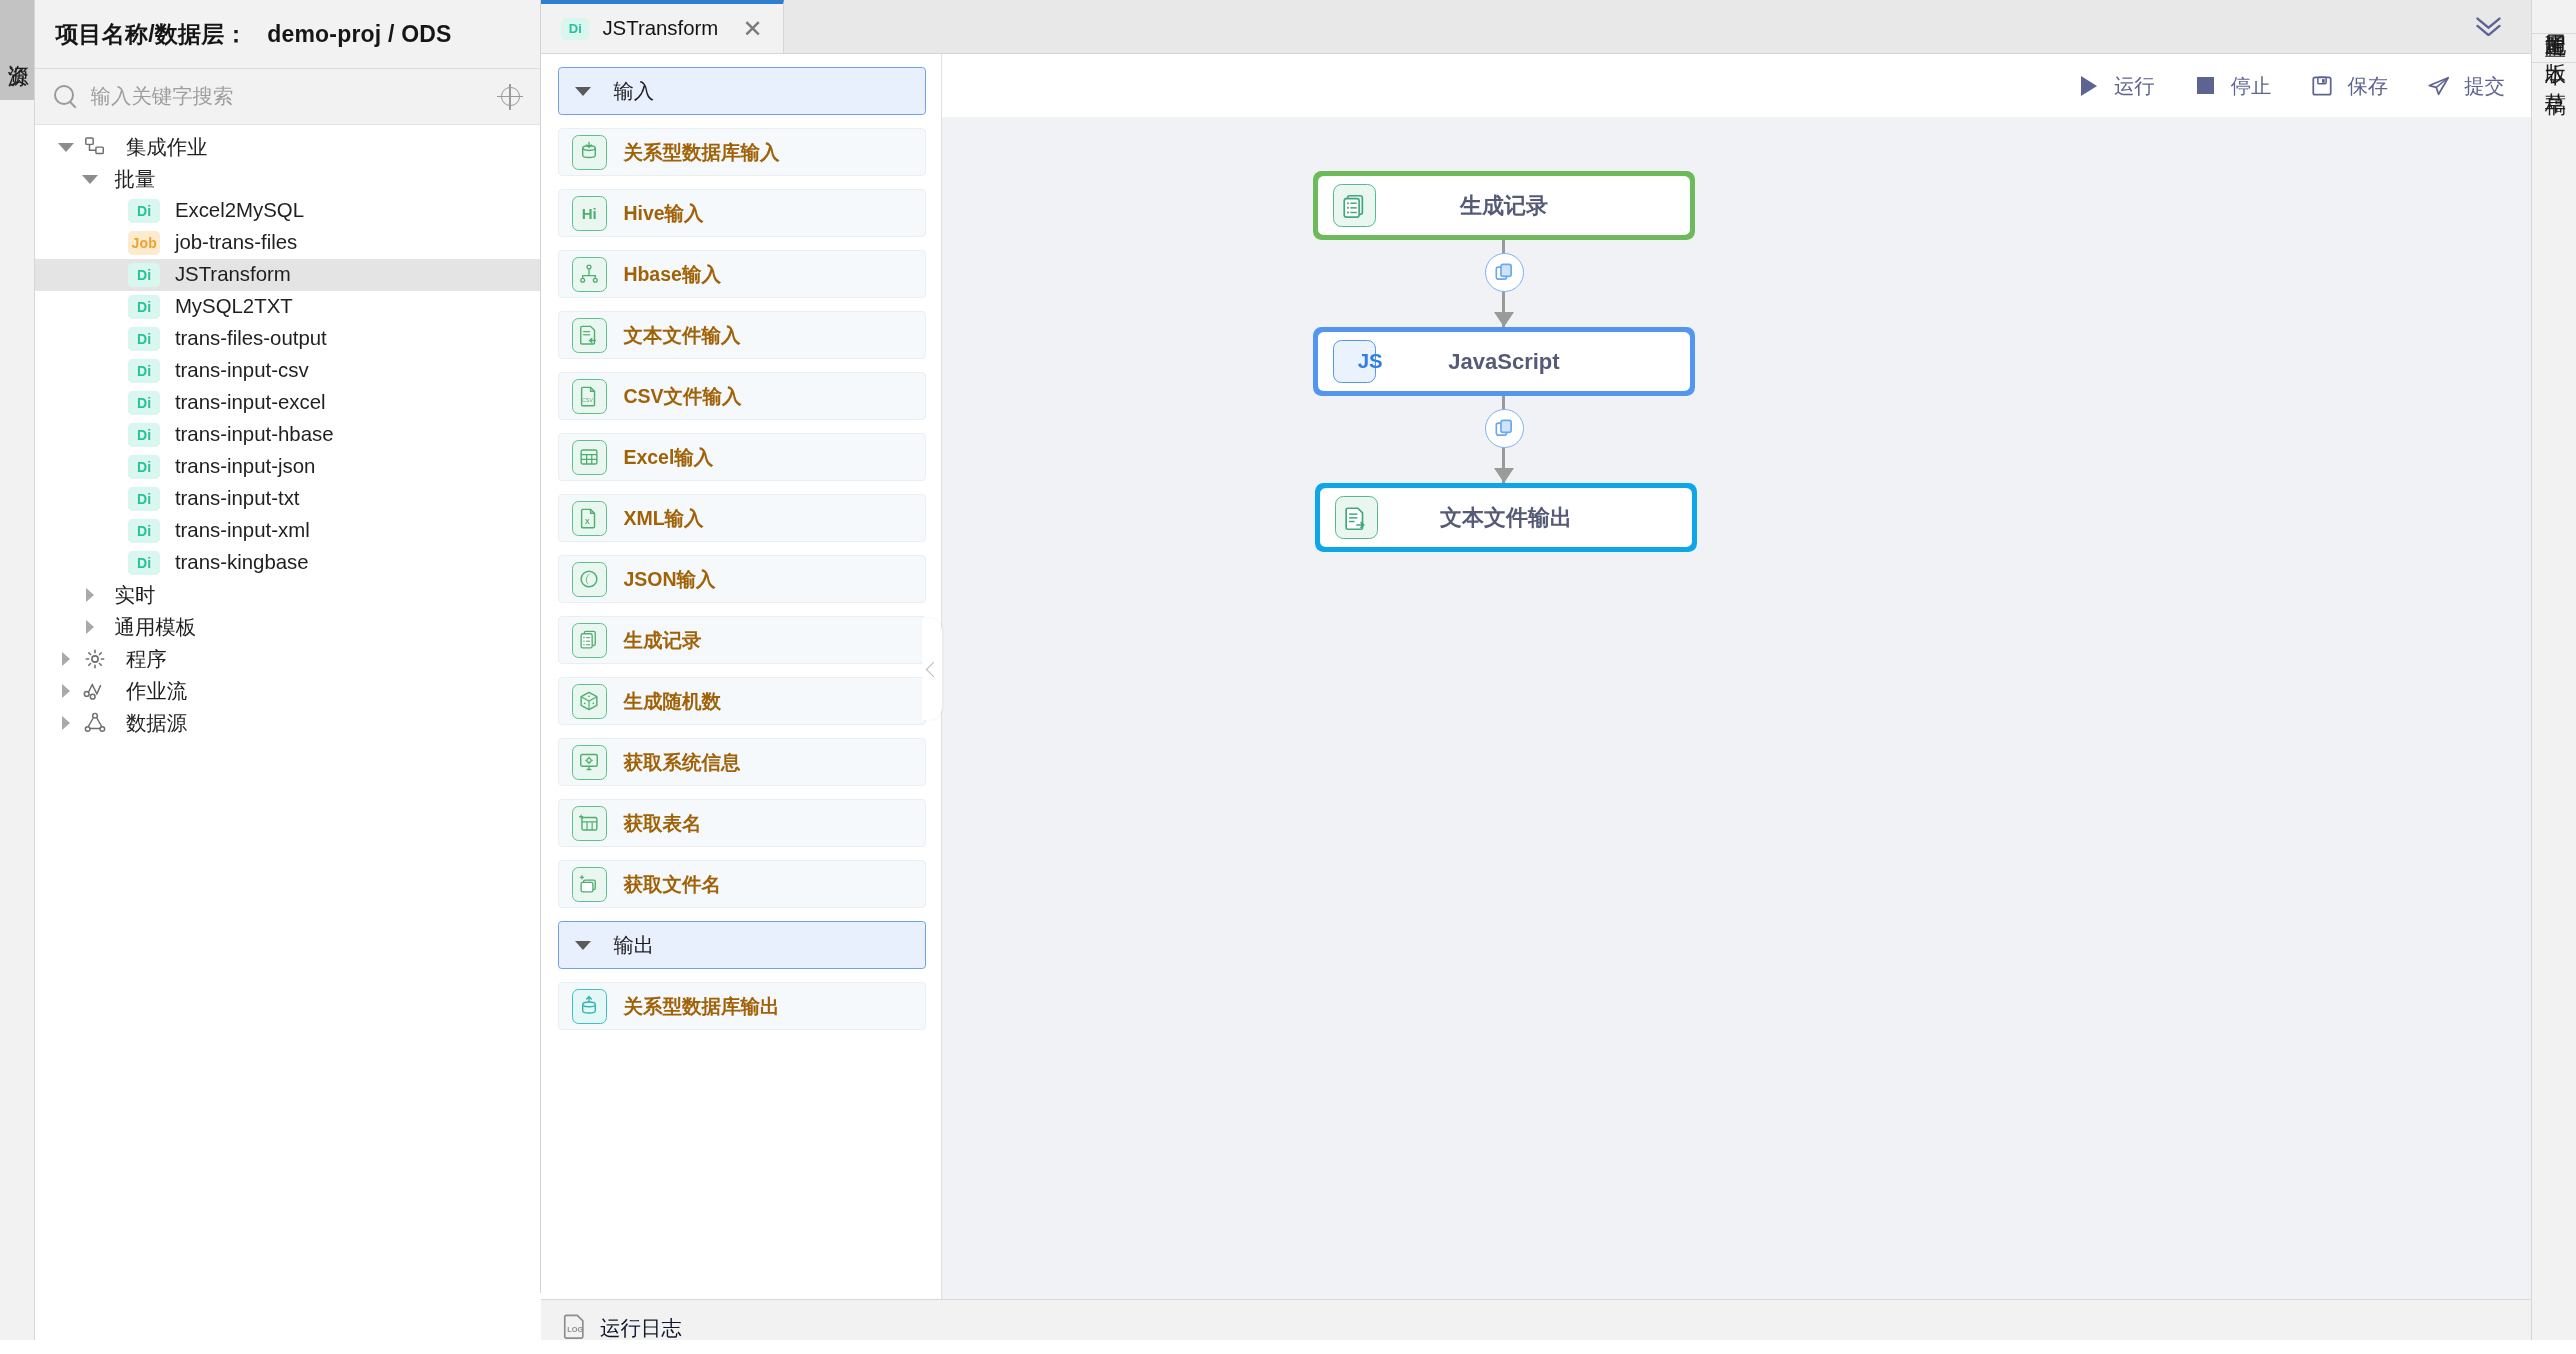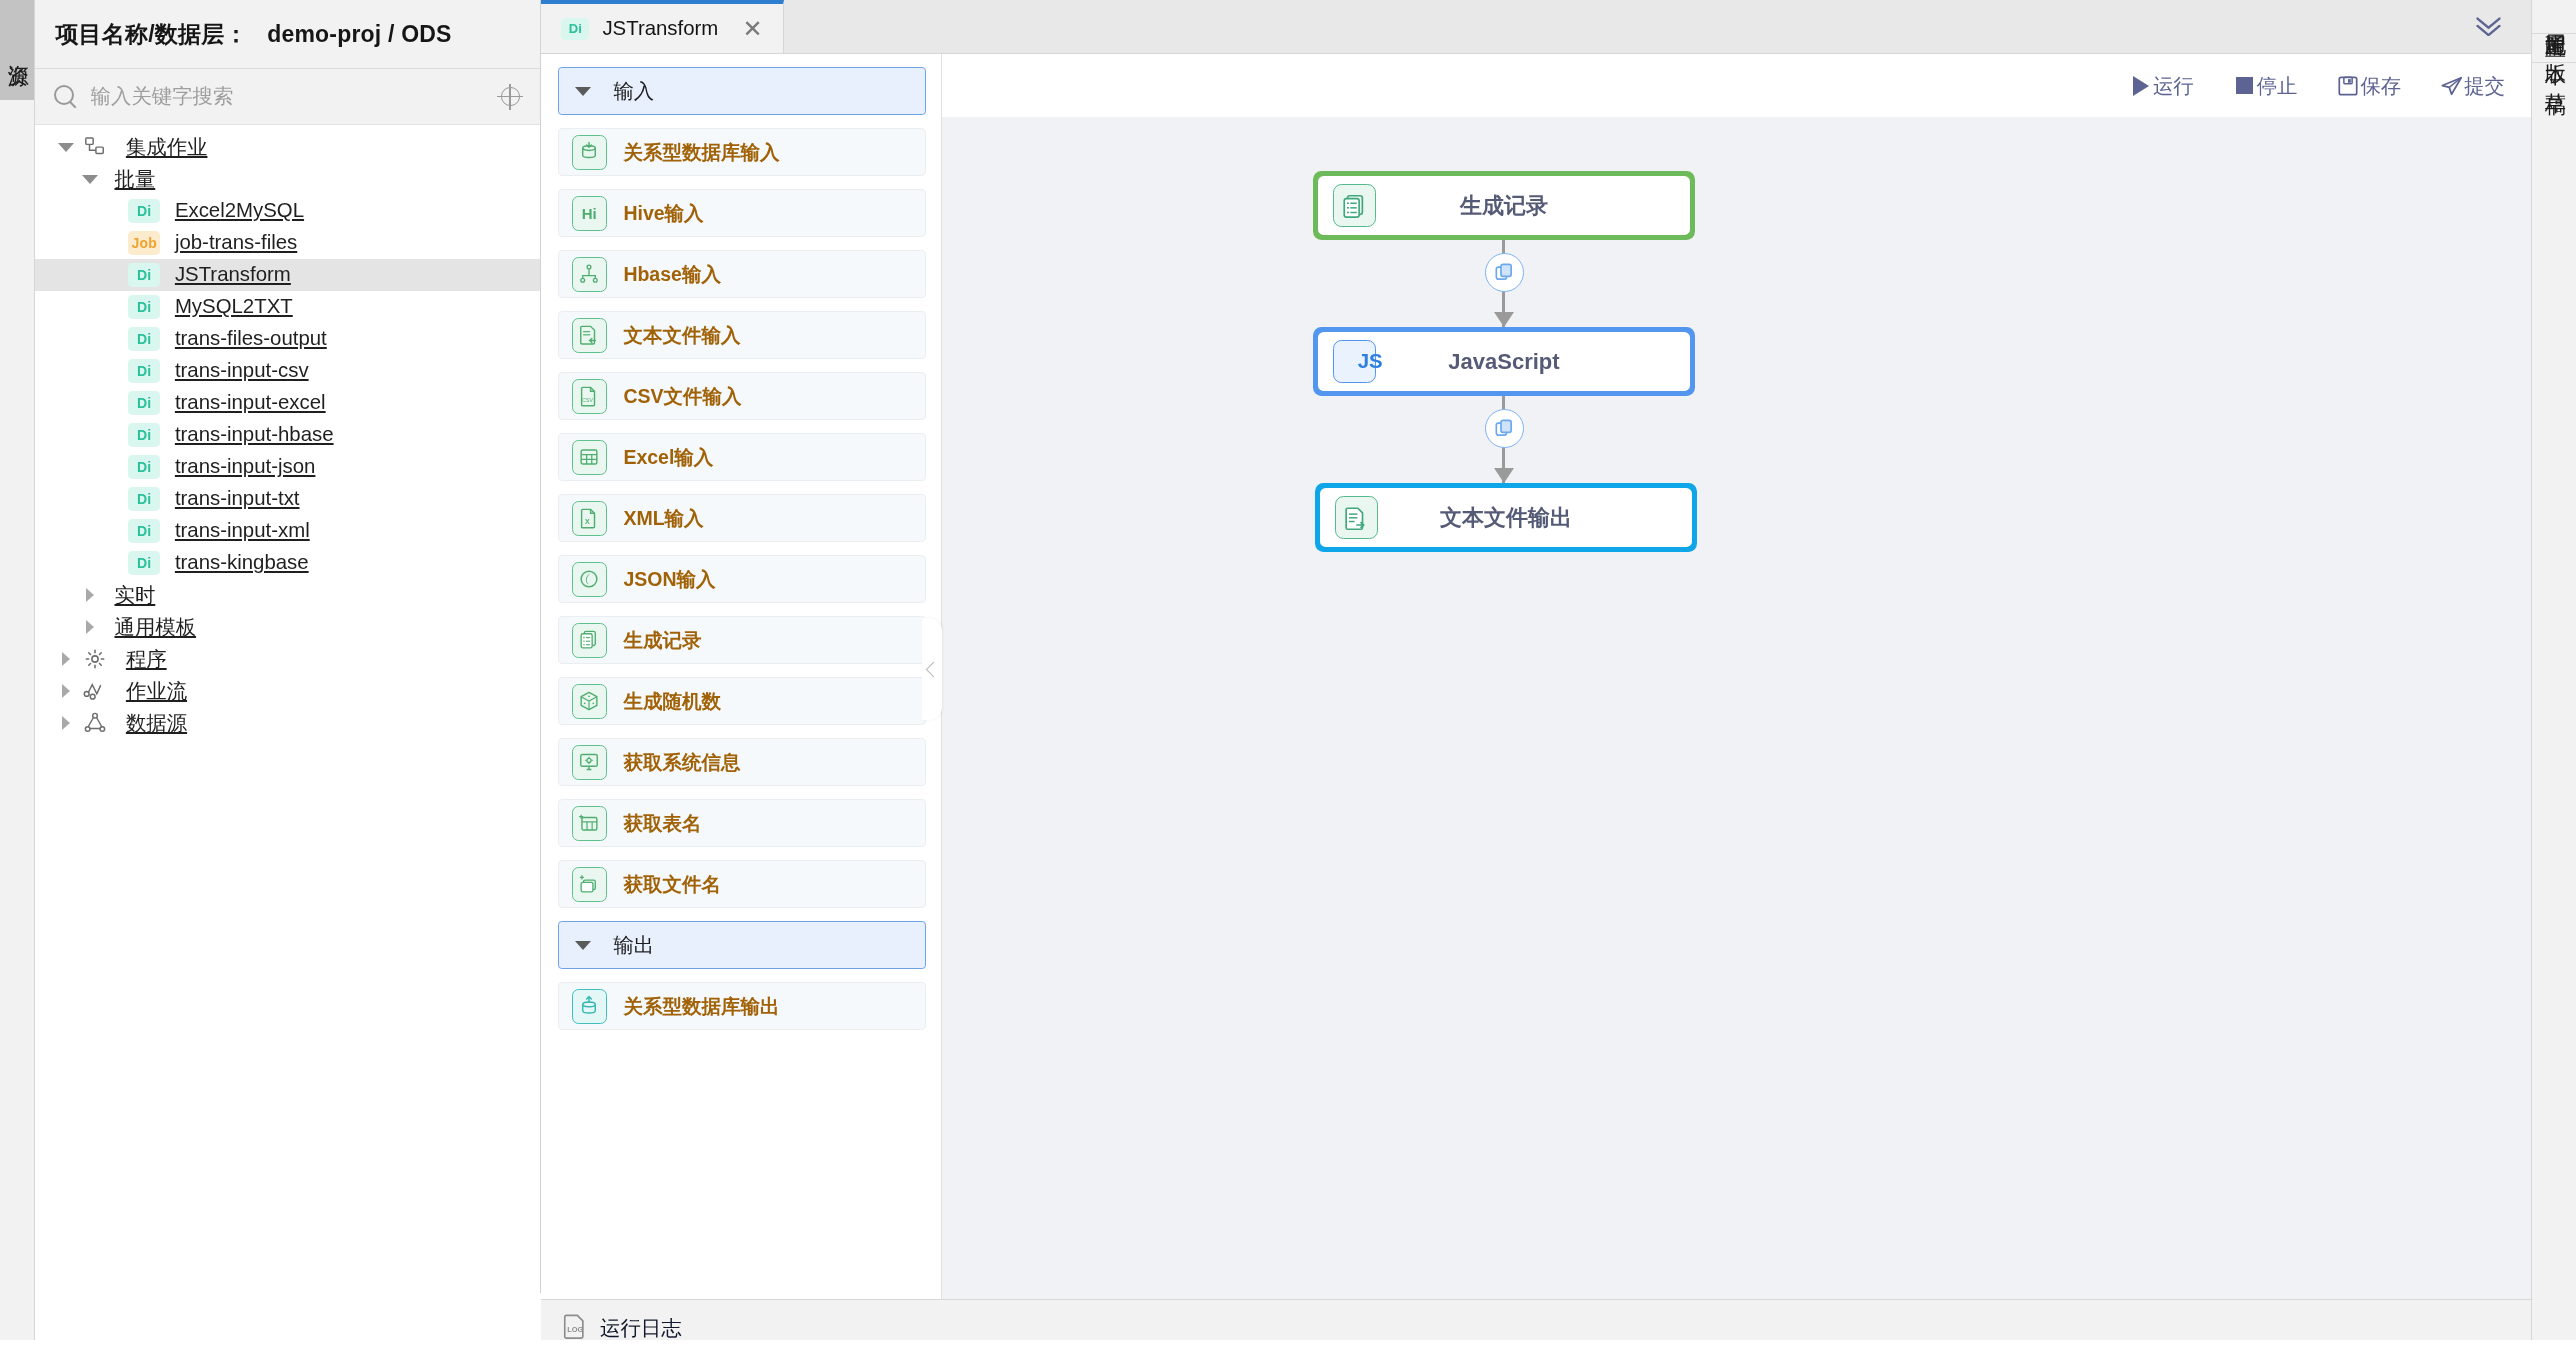--- a/index.html
+++ b/index.html
@@ -79,21 +79,21 @@
   }
   .caret.blank::after { content:none; }
   .t-icon { width: 28px; flex:0 0 28px; margin-right: 7.4px; display:flex; align-items:center; justify-content:center; }
   .badge {
     display:inline-flex; align-items:center; justify-content:center;
     min-width: 32px; height: 24px; border-radius: 4.6px; font-size: 14px;
     font-weight: 600; padding: 0 4.6px; letter-spacing:0.2px;
   }
   .badge.di { background:#d9f7ee; color:#29c19a; }
   .badge.job { background:#fdebcd; color:#eda332; }
-  .tree-label { margin-left: 9.3px; text-decoration: underline; }
+  .tree-label { margin-left: 9.3px; }
 
   svg.ti { display:block; }
 
   
   .editor { flex:1; display:flex; flex-direction:column; min-width:0; background:#fff; position:relative; }
 
   .tabbar {
     height: 54px; flex:0 0 54px; background:#e8e8e8; display:flex; align-items:flex-end;
     border-bottom: 0.9px solid #d6d6d6; position:relative;
   }
@@ -152,21 +152,21 @@
     width:11px; height:11px; border-left:1.9px solid #b9b9b9; border-bottom:1.9px solid #b9b9b9;
     transform: rotate(45deg); margin-left: 3.7px;
   }
 
   
   .canvas-wrap { flex:1; position:relative; min-width:0; background:#fff; }
   .canvas-toolbar {
     position:absolute; right: 26px; top: 0; height: 63px;
     display:flex; align-items:center; gap: 39px; z-index: 4;
   }
-  .tb-btn { display:flex; align-items:center; gap: 0; color:#5d6493; font-size: 20.4px; }
+  .tb-btn { display:flex; align-items:center; gap: 13px; color:#5d6493; font-size: 20.4px; }
   .tb-btn .glyph { display:flex; align-items:center; justify-content:center; width:24px; height:24px; }
   .play-tri { width:0;height:0;border-top:10.2px solid transparent;border-bottom:10.2px solid transparent;border-left:16.7px solid #5d6493; }
   .stop-sq { width:16.7px;height:16.7px;background:#5d6493; }
 
   .canvas {
     position:absolute; left: 0; right: 0; top: 63px; bottom: 0;
     background:#f0f2f5; overflow:hidden;
   }
   .node {
     position:absolute; height: 69px; width: 382px; border-radius: 8.4px;

